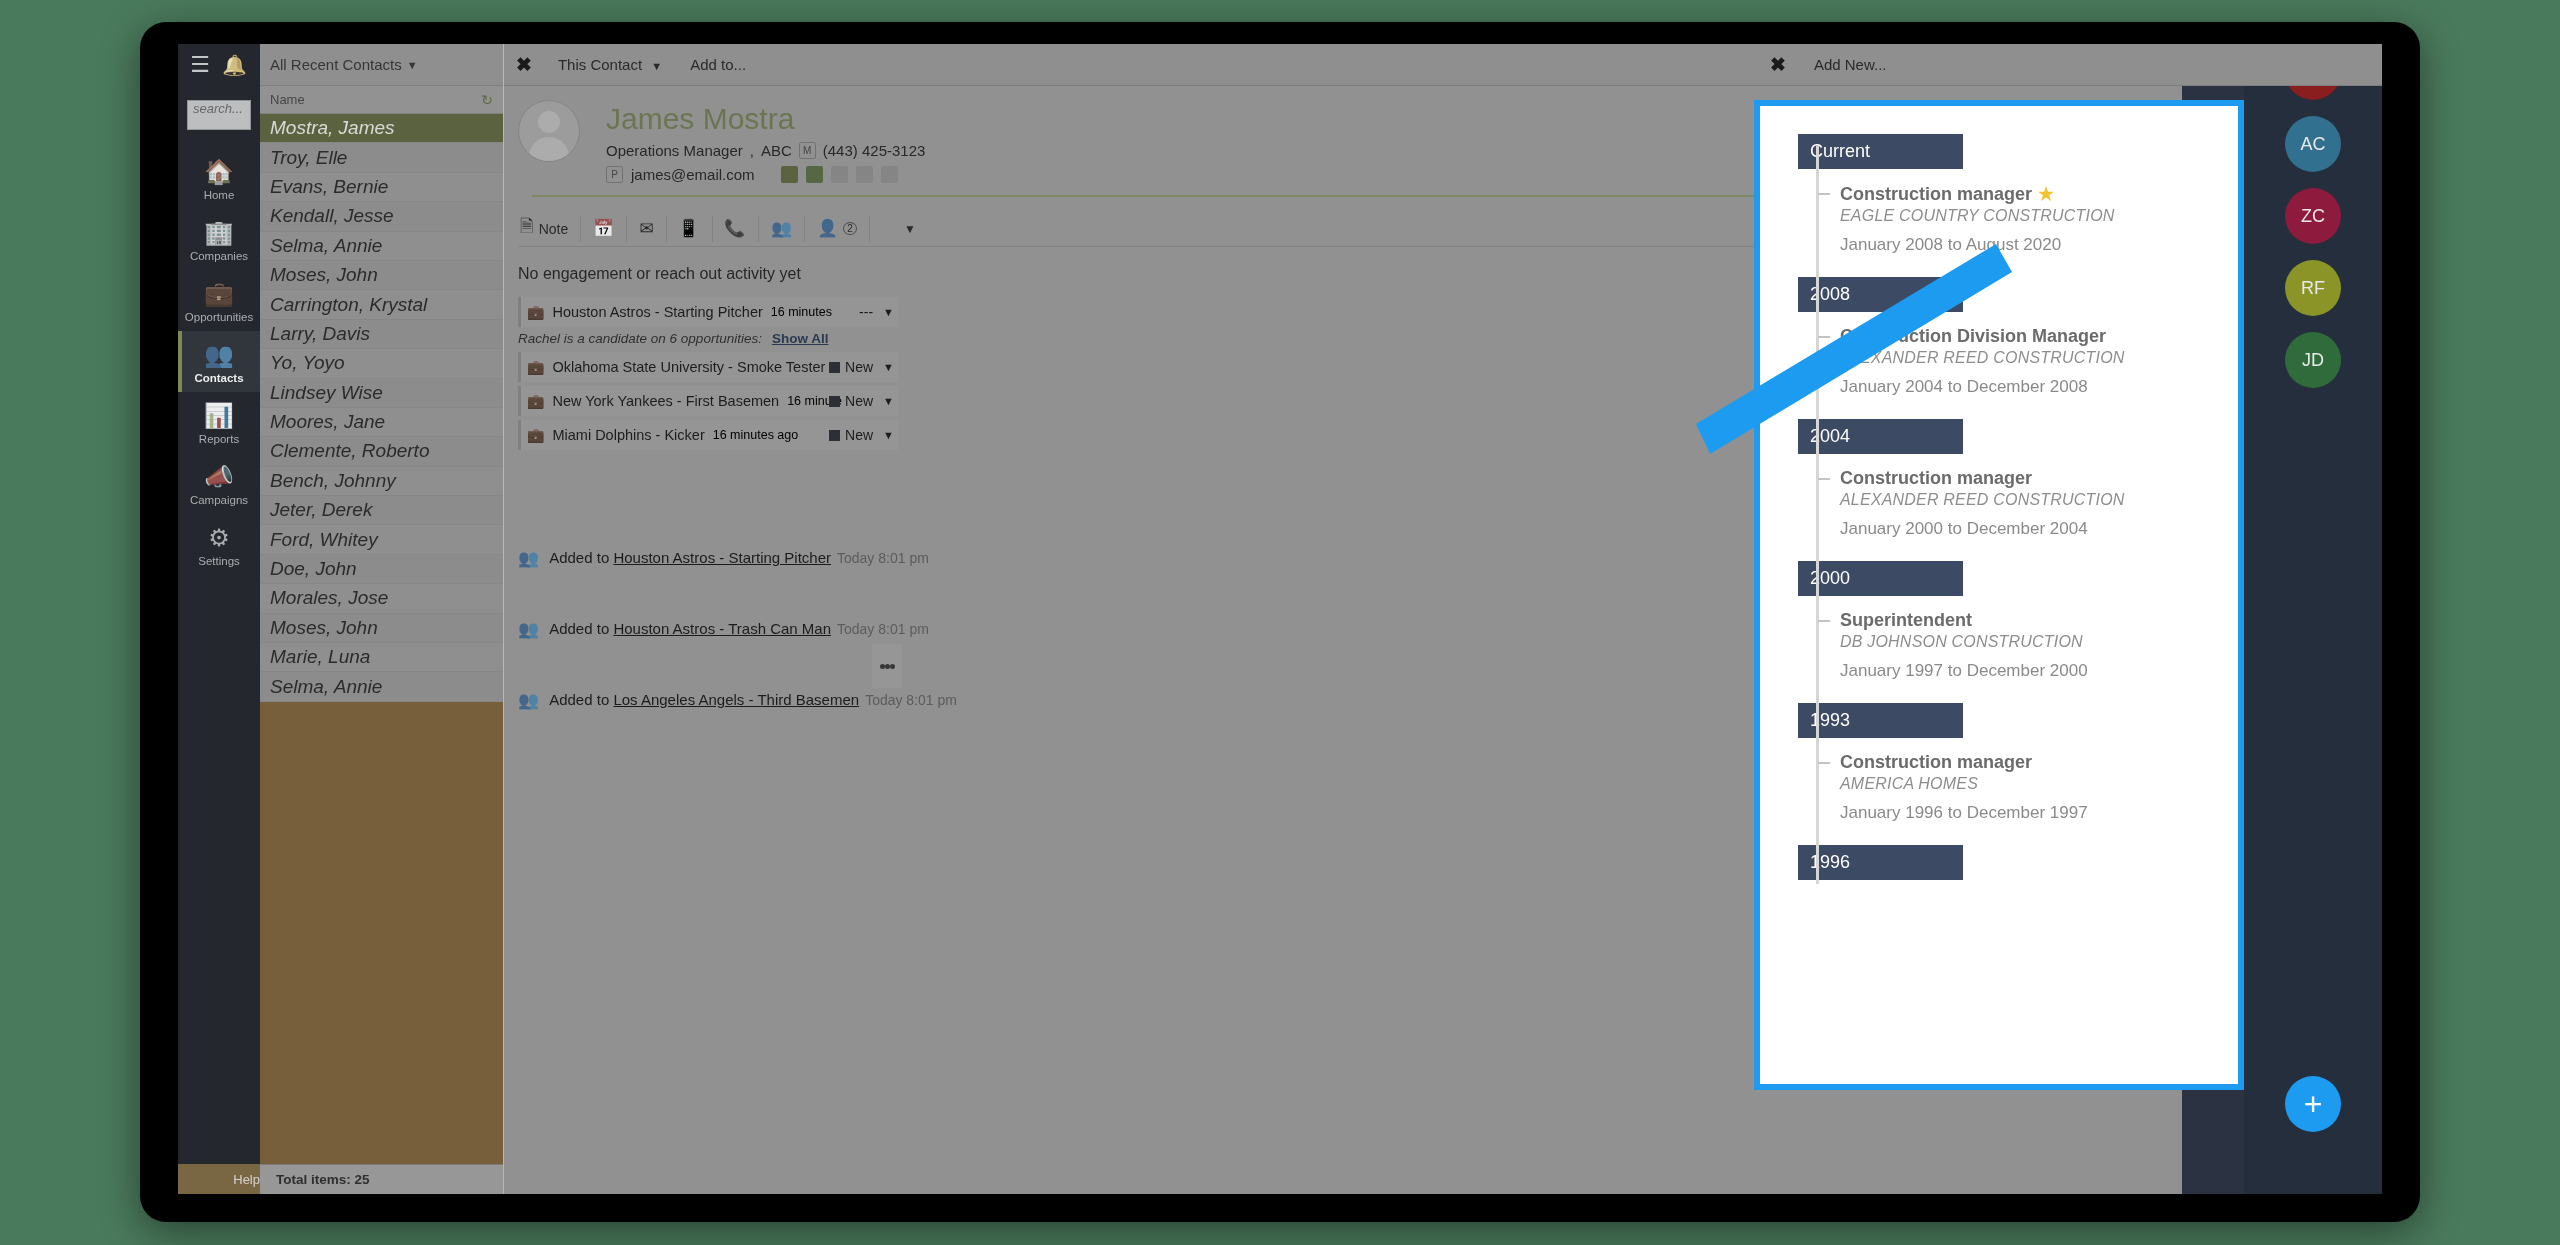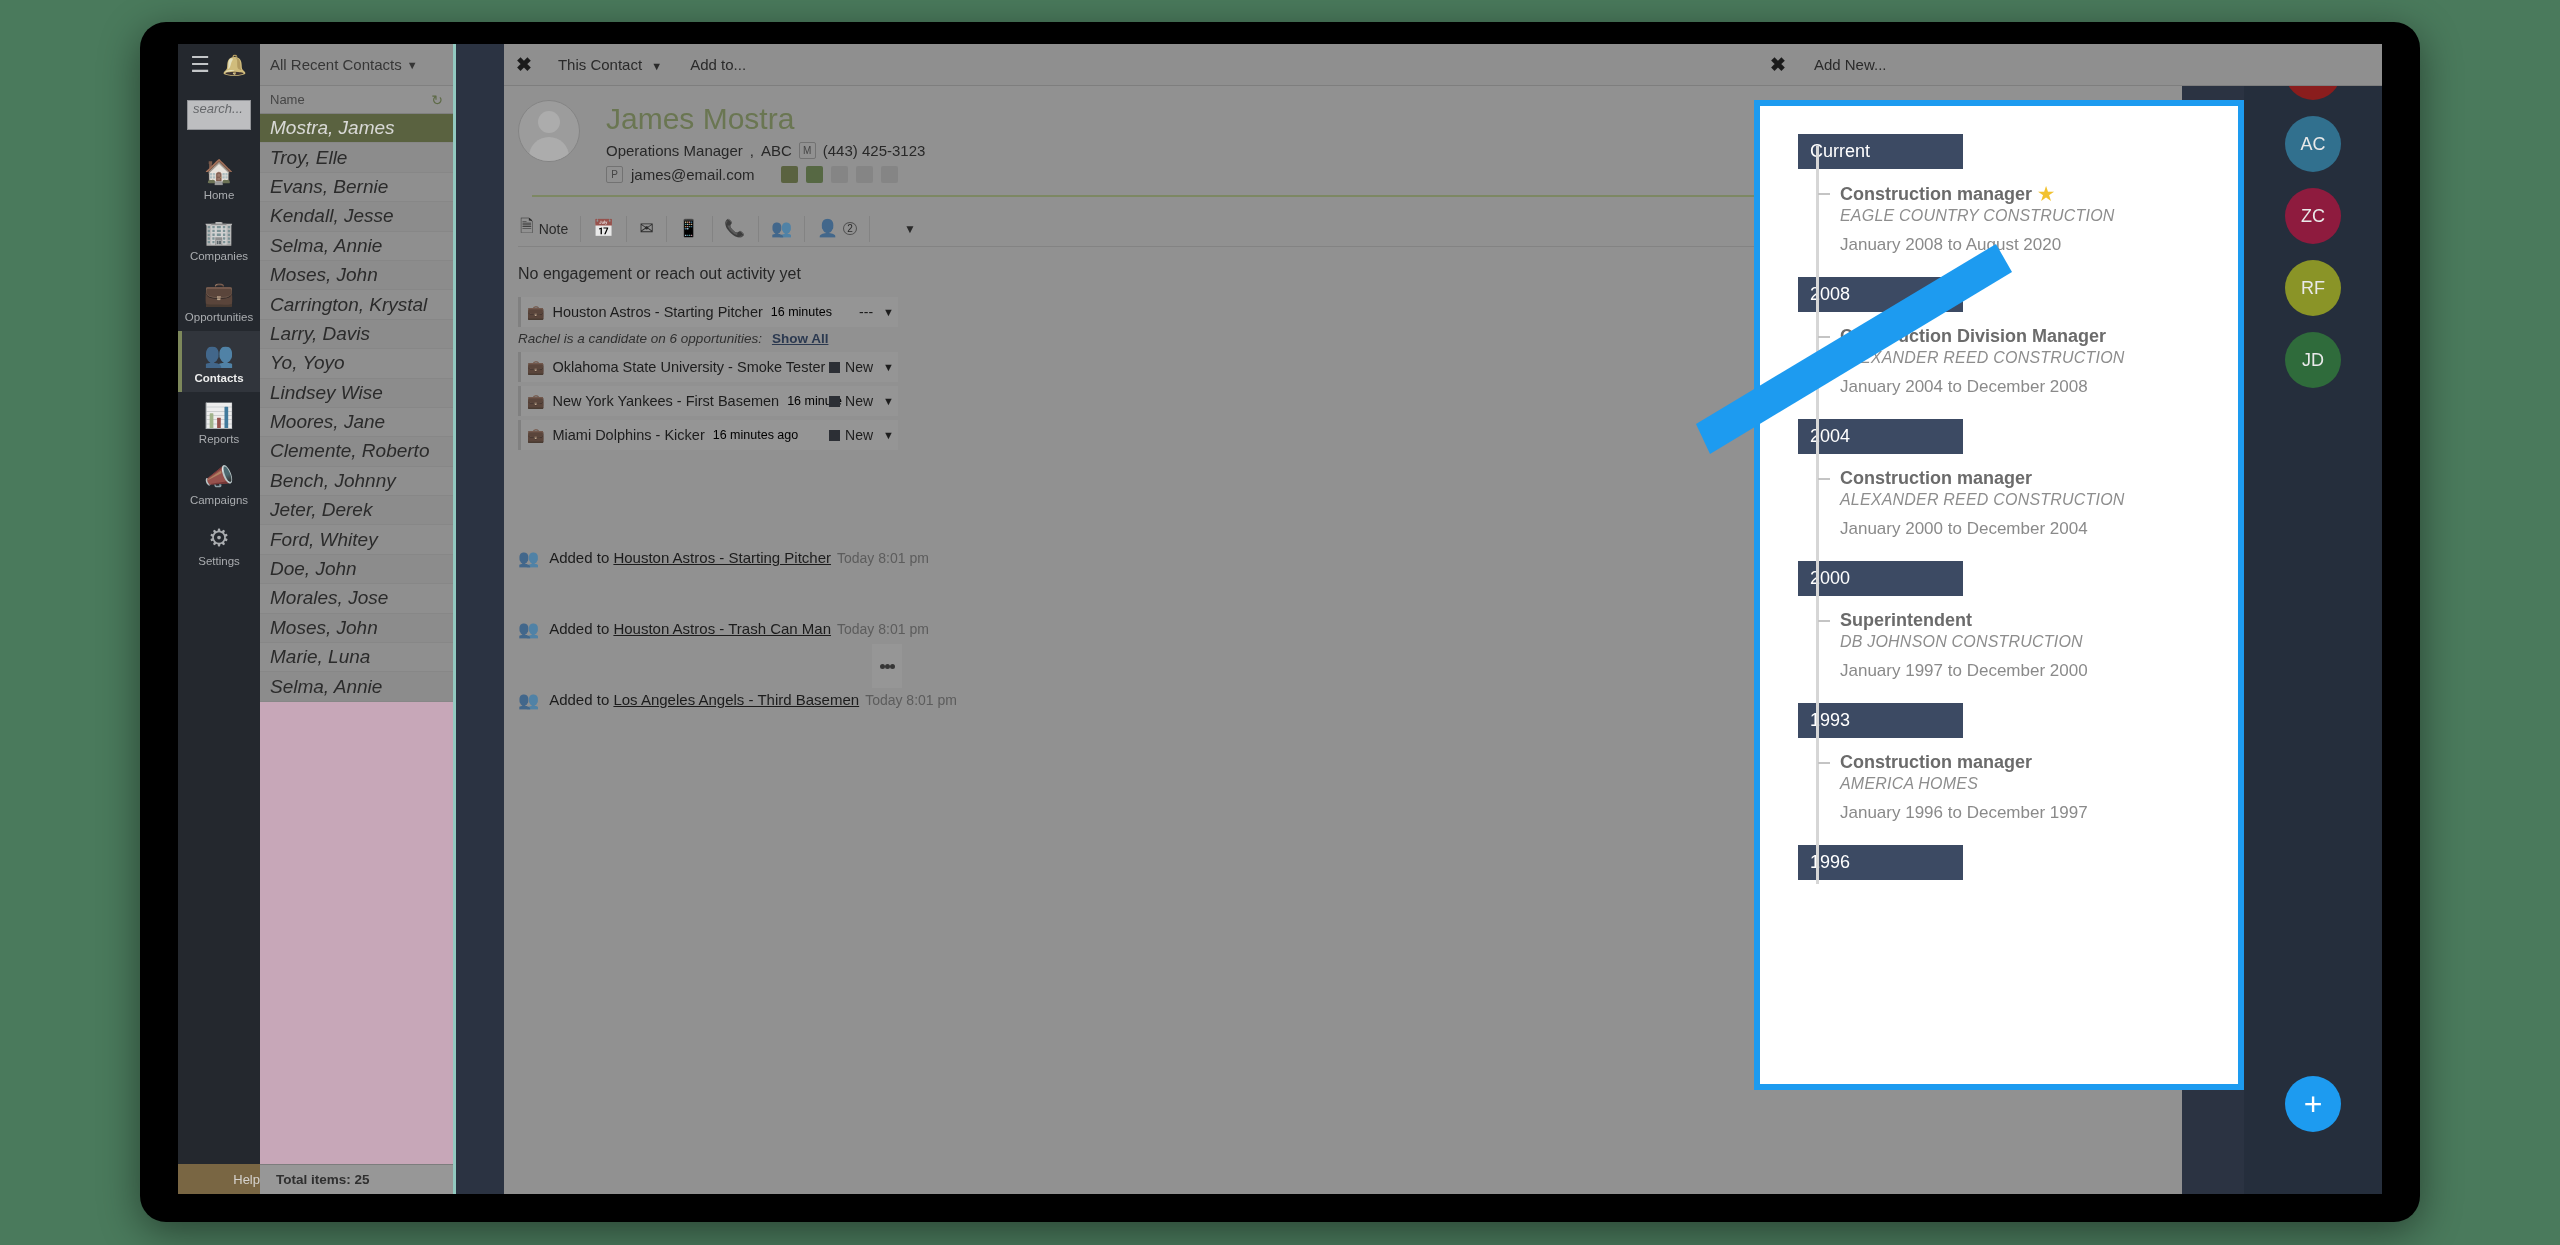--- a/index.html
+++ b/index.html
@@ -58,23 +58,23 @@
   #help-btn {
     position: absolute; left: 0; bottom: 0;
     width: 82px; height: 30px; background: #9c6b12; color: #e8e2d6;
     display: flex; align-items: center; justify-content: flex-end; font-size: 13px;
     cursor: pointer;
   }
 
   
   #list-col {
     position: absolute; left: 82px; top: 0;
-    width: 196px; height: 100%;
-    background: #f9a8d4;
-    border-right: 3px solid #5eead4;
+    width: 244px; height: 100%;
+    background: #a16207;
+    border-right: 1px solid #5eead4;
   }
   #list-header {
     height: 42px; background: #9a9a9a; display: flex; align-items: center;
     padding-left: 10px; font-size: 15px; color: #3a3a3a;
     border-bottom: 1px solid #8a8a8a;
   }
   #list-colhead {
     height: 28px; display: flex; align-items: center; justify-content: space-between;
     padding: 0 10px; font-size: 13px; color: #4b4b4b;
     border-bottom: 1px solid #8a8a8a; background:#9d9d9d;

